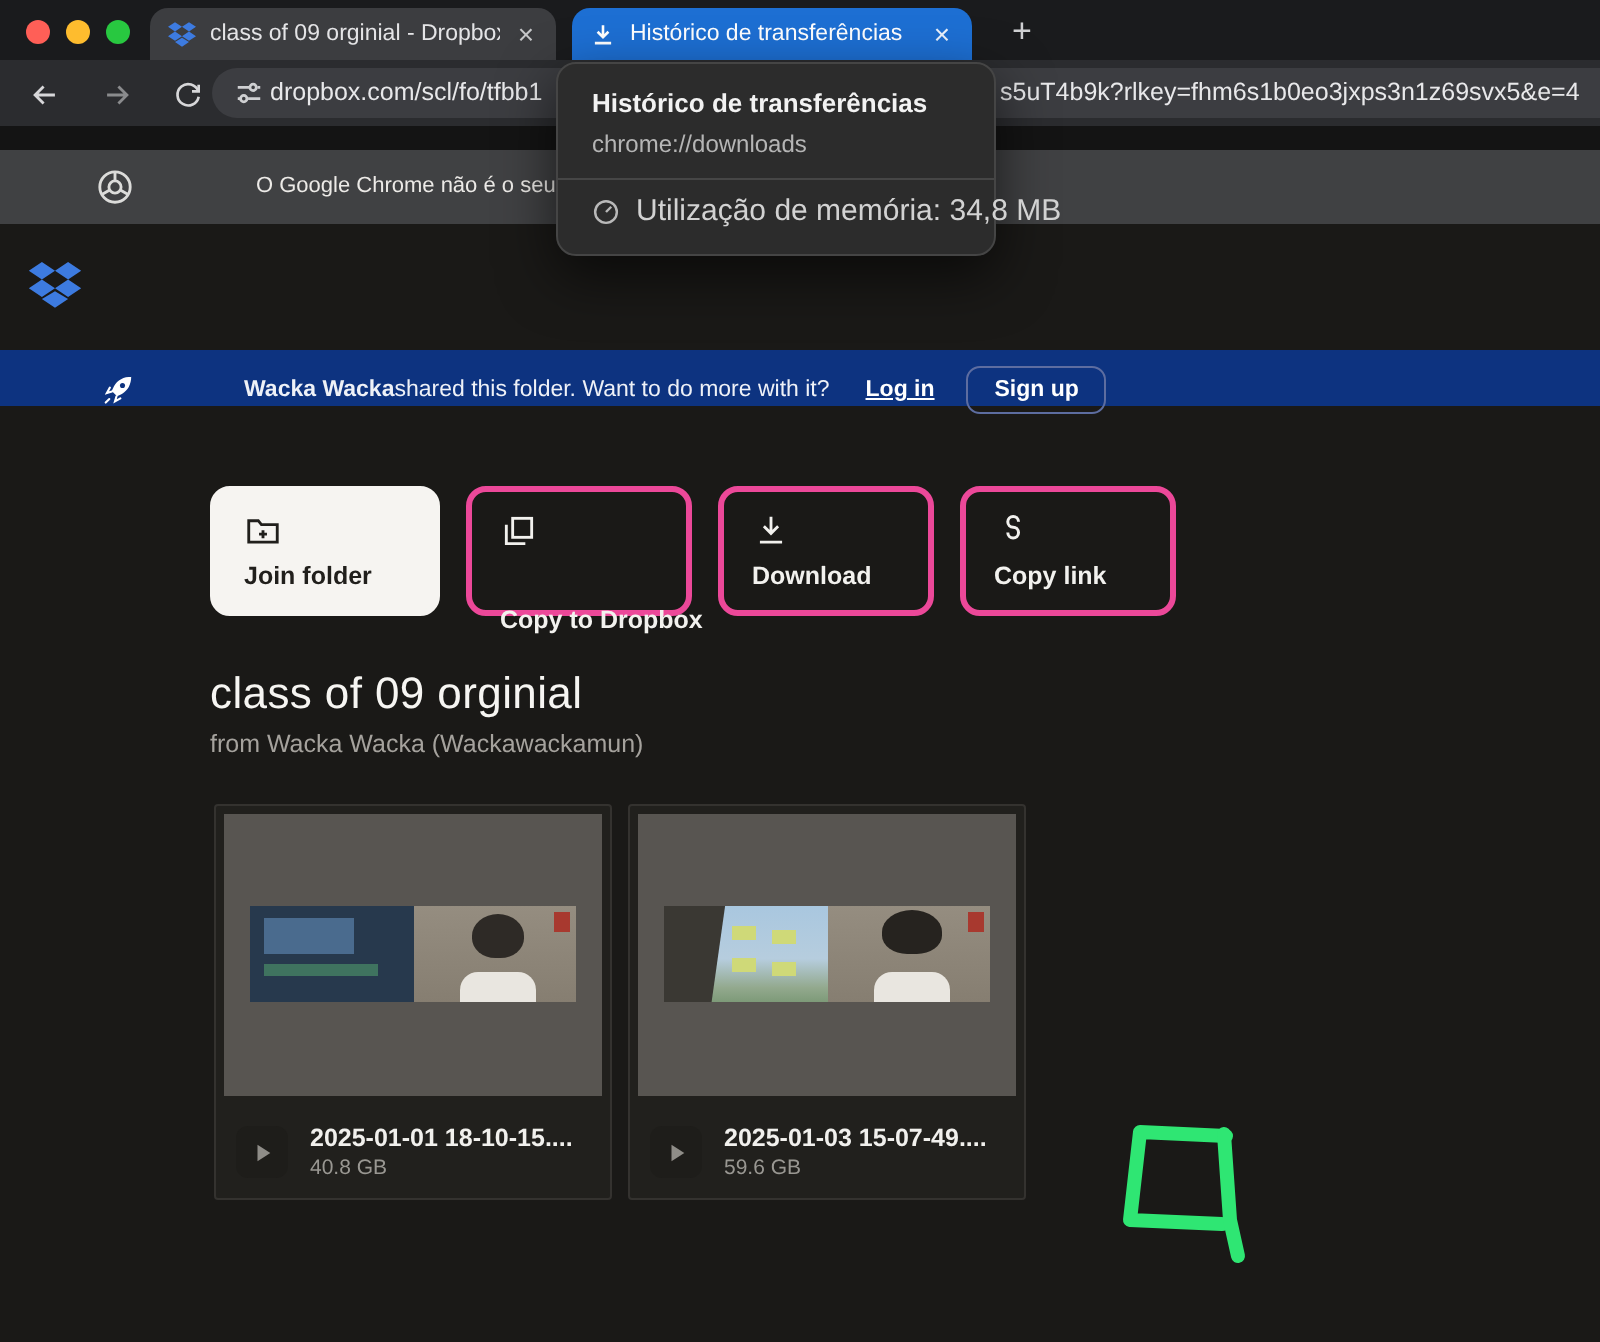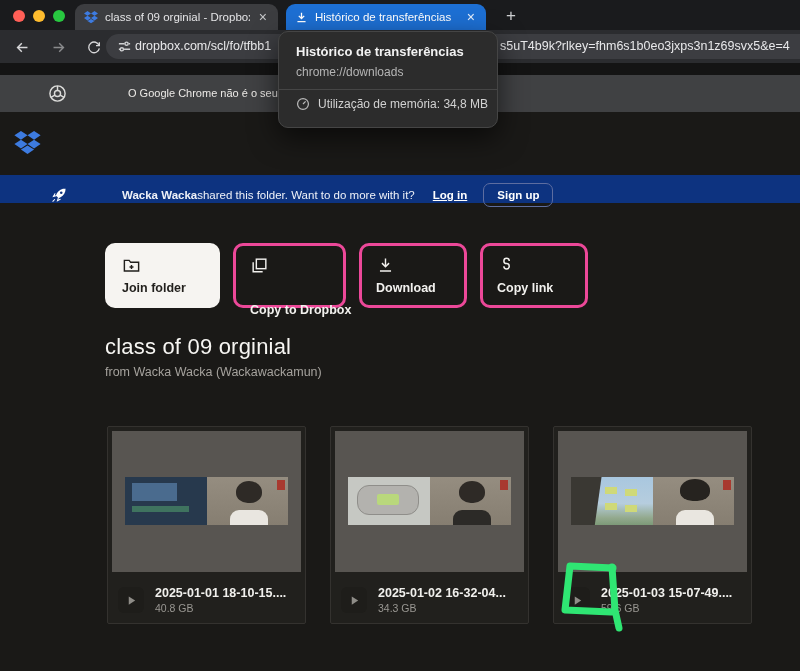--- a/index.html
+++ b/index.html
@@ -43,21 +43,21 @@
 
   
   .hovercard{ position:absolute; left:278px; top:31px; width:220px; height:97px; background:#2c2c2c;
               border:1px solid #454545; border-radius:10px; z-index:60;
               box-shadow:0 10px 28px rgba(0,0,0,.6); }
   .hctitle{ position:absolute; left:17px; top:12px; font-size:13px; font-weight:bold; color:#f2f2f2;
             white-space:nowrap; }
   .hcurl{ position:absolute; left:17px; top:33px; font-size:12px; color:#b5b5b5; }
   .hcdivider{ position:absolute; left:0; right:0; top:57px; height:1px; background:#464646; }
   .hcmem{ position:absolute; left:17px; top:65px; display:flex; align-items:center; gap:8px;
-          font-size:12px; color:#d2d2d2; white-space:nowrap; }
+          font-size:15px; color:#d2d2d2; white-space:nowrap; }
   .hcmem svg{ color:#b9b9b9; }
 
   
   .dbxlogo{ position:absolute; left:14px; top:131px; color:#3d7be0; }
   .banner{ position:absolute; left:0; right:0; top:175px; height:28px; background:#0d3380; color:#eef1f7; }
   .rocket{ position:absolute; left:50px; top:11px; color:#fff; }
   .bannertext{ position:absolute; left:122px; top:0; height:40px; display:flex; align-items:center;
                font-size:11.5px; white-space:nowrap; }
   .bannertext .bold{ font-weight:bold; }
   .loginlink{ margin-left:18px; font-weight:bold; text-decoration:underline; color:#fff; }
@@ -69,21 +69,21 @@
            justify-content:space-between; align-items:flex-start; border:3px solid #ec4899;
            color:#f2f1ee; background:transparent; }
   .action .alabel{ font-size:12.5px; font-weight:600; white-space:nowrap; }
   .action.primary{ width:115px; background:#f6f4f1; border-color:#f6f4f1; color:#211f1c; }
   .action.w2{ width:113px;gap:28px; } .action.w3{ width:108px; } .action.w4{ width:108px; }
 
   .pagetitle{ position:absolute; left:105px; top:334px; font-size:22px; font-weight:500;
               color:#f6f5f2; letter-spacing:.2px; }
   .pagesub{ position:absolute; left:105px; top:365px; font-size:12.5px; color:#a5a29d;text-align:center; }
 
-  .files{ position:absolute; left:107px; top:426px; display:flex; gap:24px; }
+  .files{ position:absolute; left:107px; top:402px; display:flex; gap:8px; }
   .file{ width:199px; height:198px; background:#21201d; border:1px solid #34322f; border-radius:2px; }
   .thumb{ margin:4px; height:141px; background:#585551; position:relative; }
   .strip{ position:absolute; left:13px; right:13px; top:46px; height:48px; display:flex; }
   .half{ flex:1; position:relative; overflow:hidden; }
   .s1l{ background:#27394d; }
   .s1l .panel{ position:absolute; left:8%; top:12%; width:56%; height:38%; background:#4a6b8e; }
   .s1l .bar{ position:absolute; left:8%; top:60%; width:70%; height:12%; background:#3f735f; }
   .s2l{ background:#c6c8c3; }
   .device{ position:absolute; left:11%; top:16%; width:76%; height:64%; background:#b3b2ae;
            border:1px solid #8f8e8a; border-radius:12px; }
@@ -273,47 +273,20 @@
               <path d="M3 1.5 10 6 3 10.5Z" fill="#8f8d88"></path>
             </svg>
         </div>
         <div class="fmeta">
           <span class="fname">2025-01-01 18-10-15....</span>
           <span class="fsize">40.8 GB</span>
         </div>
       </div>
     </div>
 
-    <div class="file">
-      <div class="thumb">
-        <div class="strip">
-          <div class="half s2l">
-            <div class="device">
-                <div class="lcd"></div>
-              </div>
-          </div>
-          <div class="half cam">
-            <div class="poster"></div>
-            <div class="hair"></div>
-            <div class="shirt dark"></div>
-          </div>
-        </div>
-      </div>
-      <div class="ffooter">
-        <div class="playbtn">
-          <svg width="11" height="11" viewBox="0 0 12 12">
-              <path d="M3 1.5 10 6 3 10.5Z" fill="#8f8d88"></path>
-            </svg>
-        </div>
-        <div class="fmeta">
-          <span class="fname">2025-01-02 16-32-04...</span>
-          <span class="fsize">34.3 GB</span>
-        </div>
-      </div>
-    </div>
 
     <div class="file">
       <div class="thumb">
         <div class="strip">
           <div class="half s3l">
             <div class="building"></div>
             <div class="screens"></div>
           </div>
           <div class="half cam">
             <div class="poster"></div>

